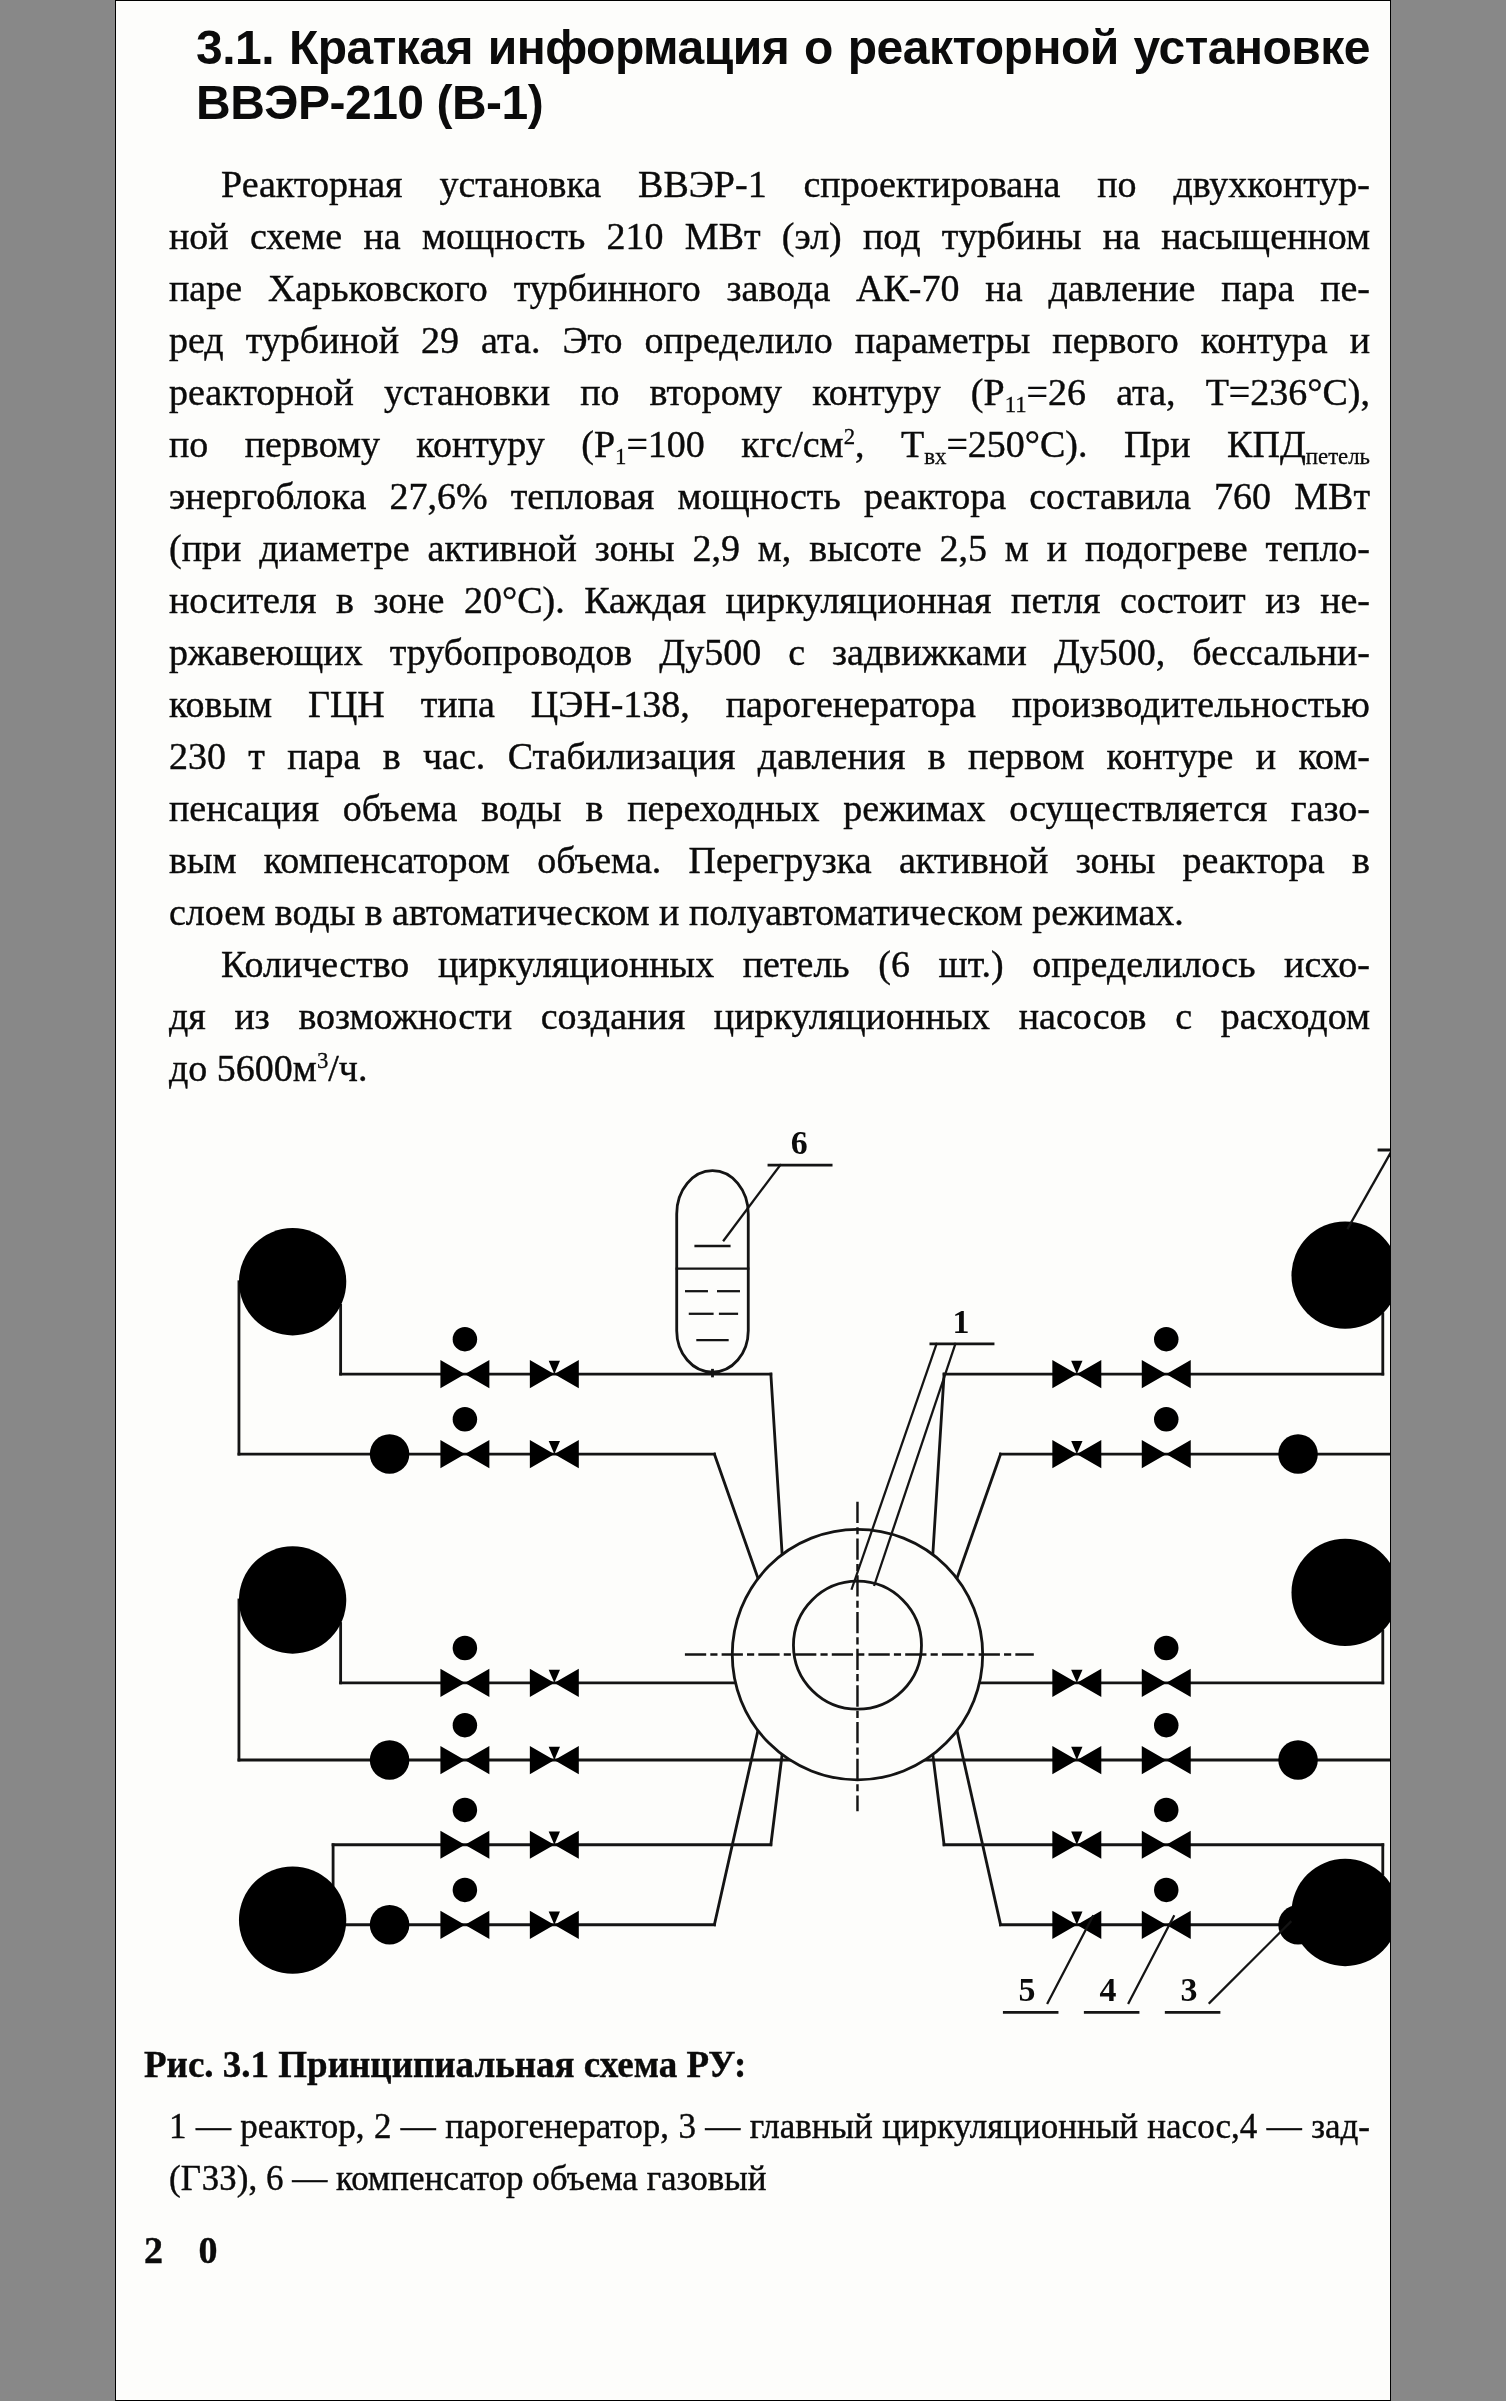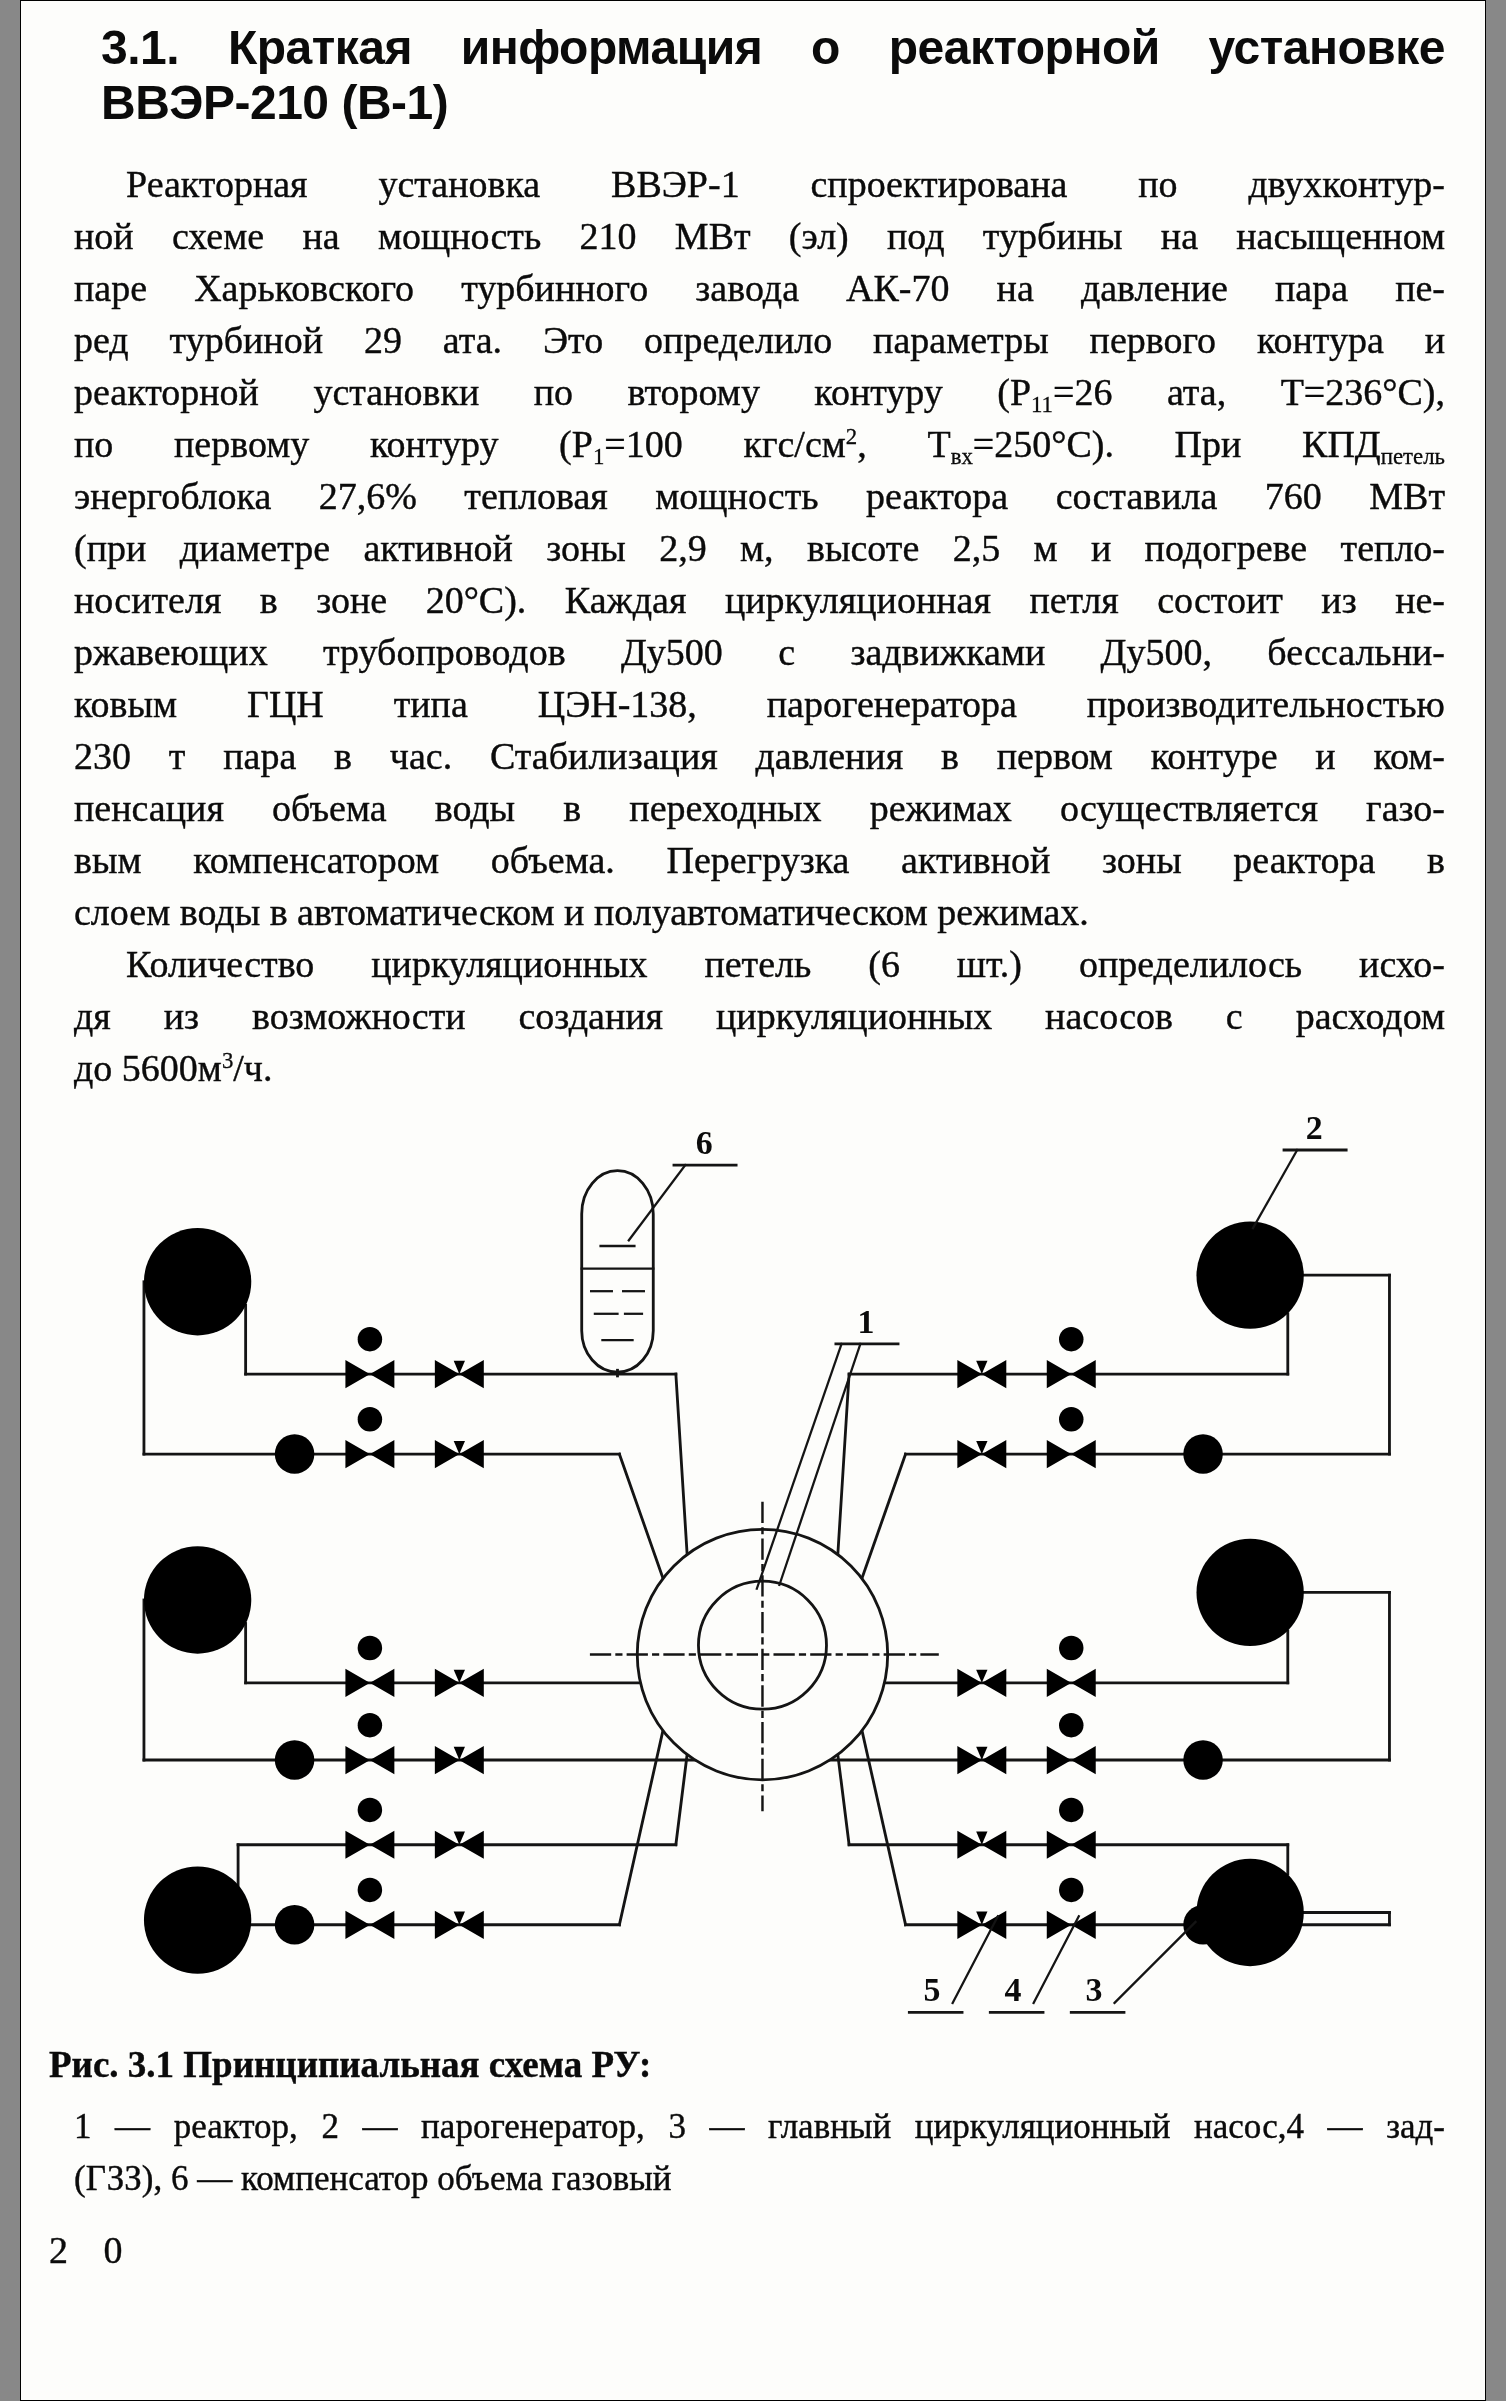--- a/index.html
+++ b/index.html
@@ -1,23 +1,23 @@
 <!DOCTYPE html>
 <html lang="ru" style="font-size:15px"><head>
 <meta charset="utf-8">
 <style>
   html,body{margin:0;padding:0;background:#888;}
   .page{
     position:relative;
-    width:1466px;height:2401px;
+    width:1276px;height:2401px;
     box-sizing:border-box;
     margin:0 auto;
     background:#fdfdfb;
     border:1.9px solid #000;
-    padding:15px 40px 0 28px;
+    padding:15px 20px 0 28px;
     font-family:"Liberation Serif", serif;
     color:#0b0b0b;
     overflow:hidden;
     -webkit-text-stroke:0.4px #0b0b0b;
   }
   .heading{
     font-family:"Liberation Sans", sans-serif;
     font-weight:700;
     font-size:48px;
     line-height:55px;
@@ -37,21 +37,21 @@
   svg.dwg-svg{display:block;}
   .dwg line,.dwg path,.dwg circle,.dwg polyline,.dwg rect{
     stroke:#141414;stroke-width:3;fill:none;stroke-linecap:square;
   }
   .dwg .wh{fill:#fdfdfb;}
   .dwg .thin{stroke-width:2.4;}
   .dwg .dashdot{stroke-dasharray:20 7 5 7;stroke-width:2.6;}
   .dwg text{fill:#0b0b0b;stroke:none;font-family:"Liberation Serif",serif;font-weight:700;font-size:36px;}
   .caption{text-align:left;font-size:37px;margin:22.6px 38px 15px 0;font-weight:bold;}
   .legend{font-size:35px;line-height:52px;}
-  .pagenum{font-size:38px;margin-top:22.6px;letter-spacing:13px;}
+  .pagenum{font-size:38px;margin-top:22.6px;letter-spacing:13px;font-weight:bold;}
 </style>
 </head>
 <body>
 
 <div class="page">
 
   <div class="heading">
     <div class="h-line1">3.1. Краткая информация о реакторной установке</div>
     <div class="h-line2">ВВЭР-210 (В-1)</div>
   </div>

